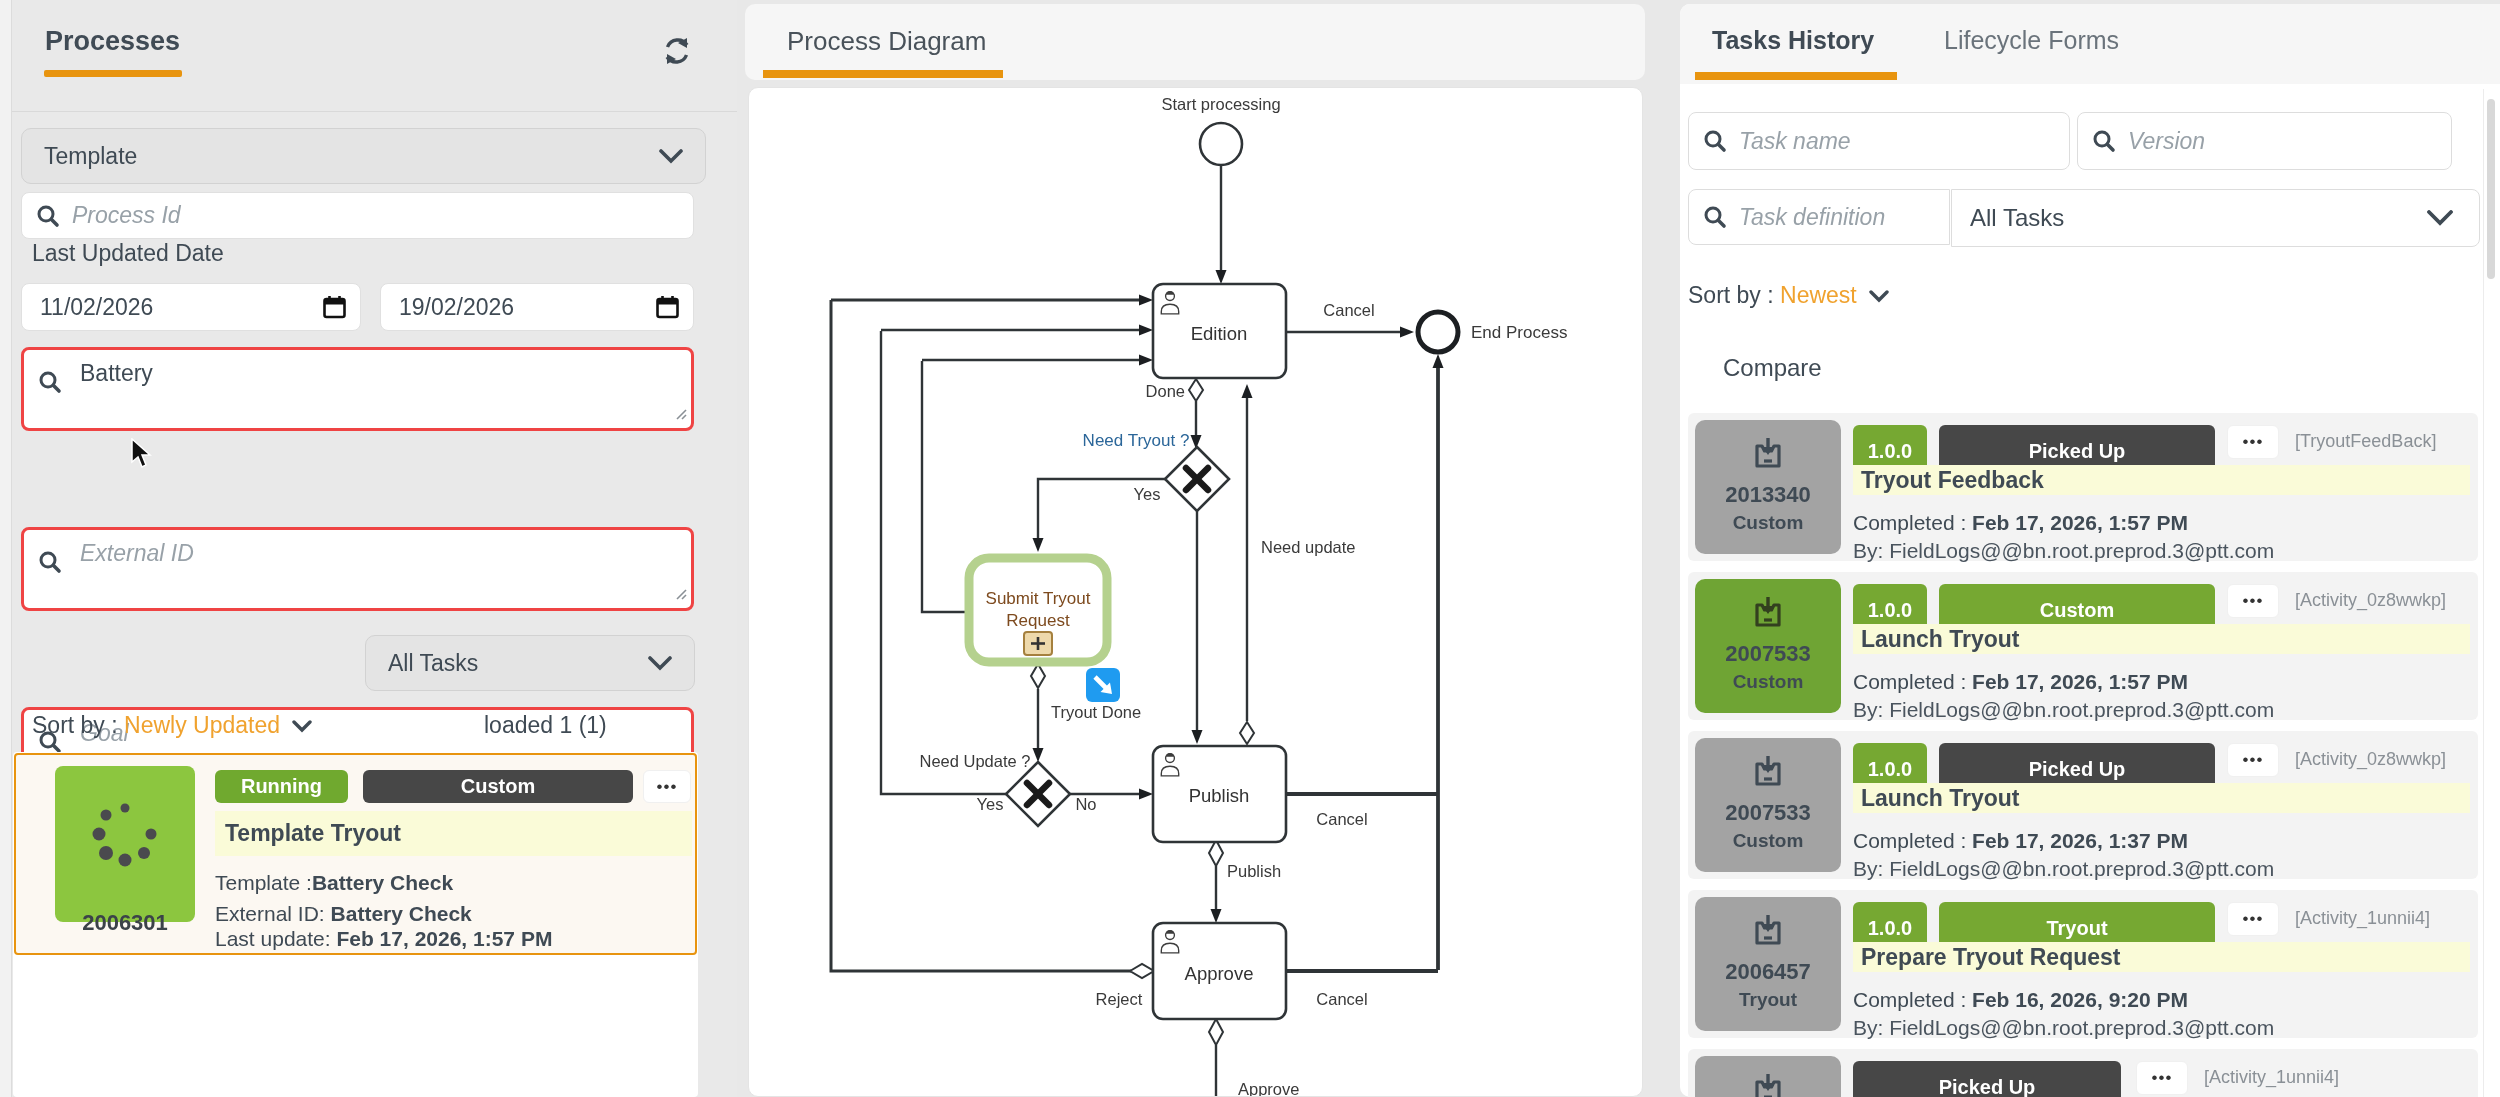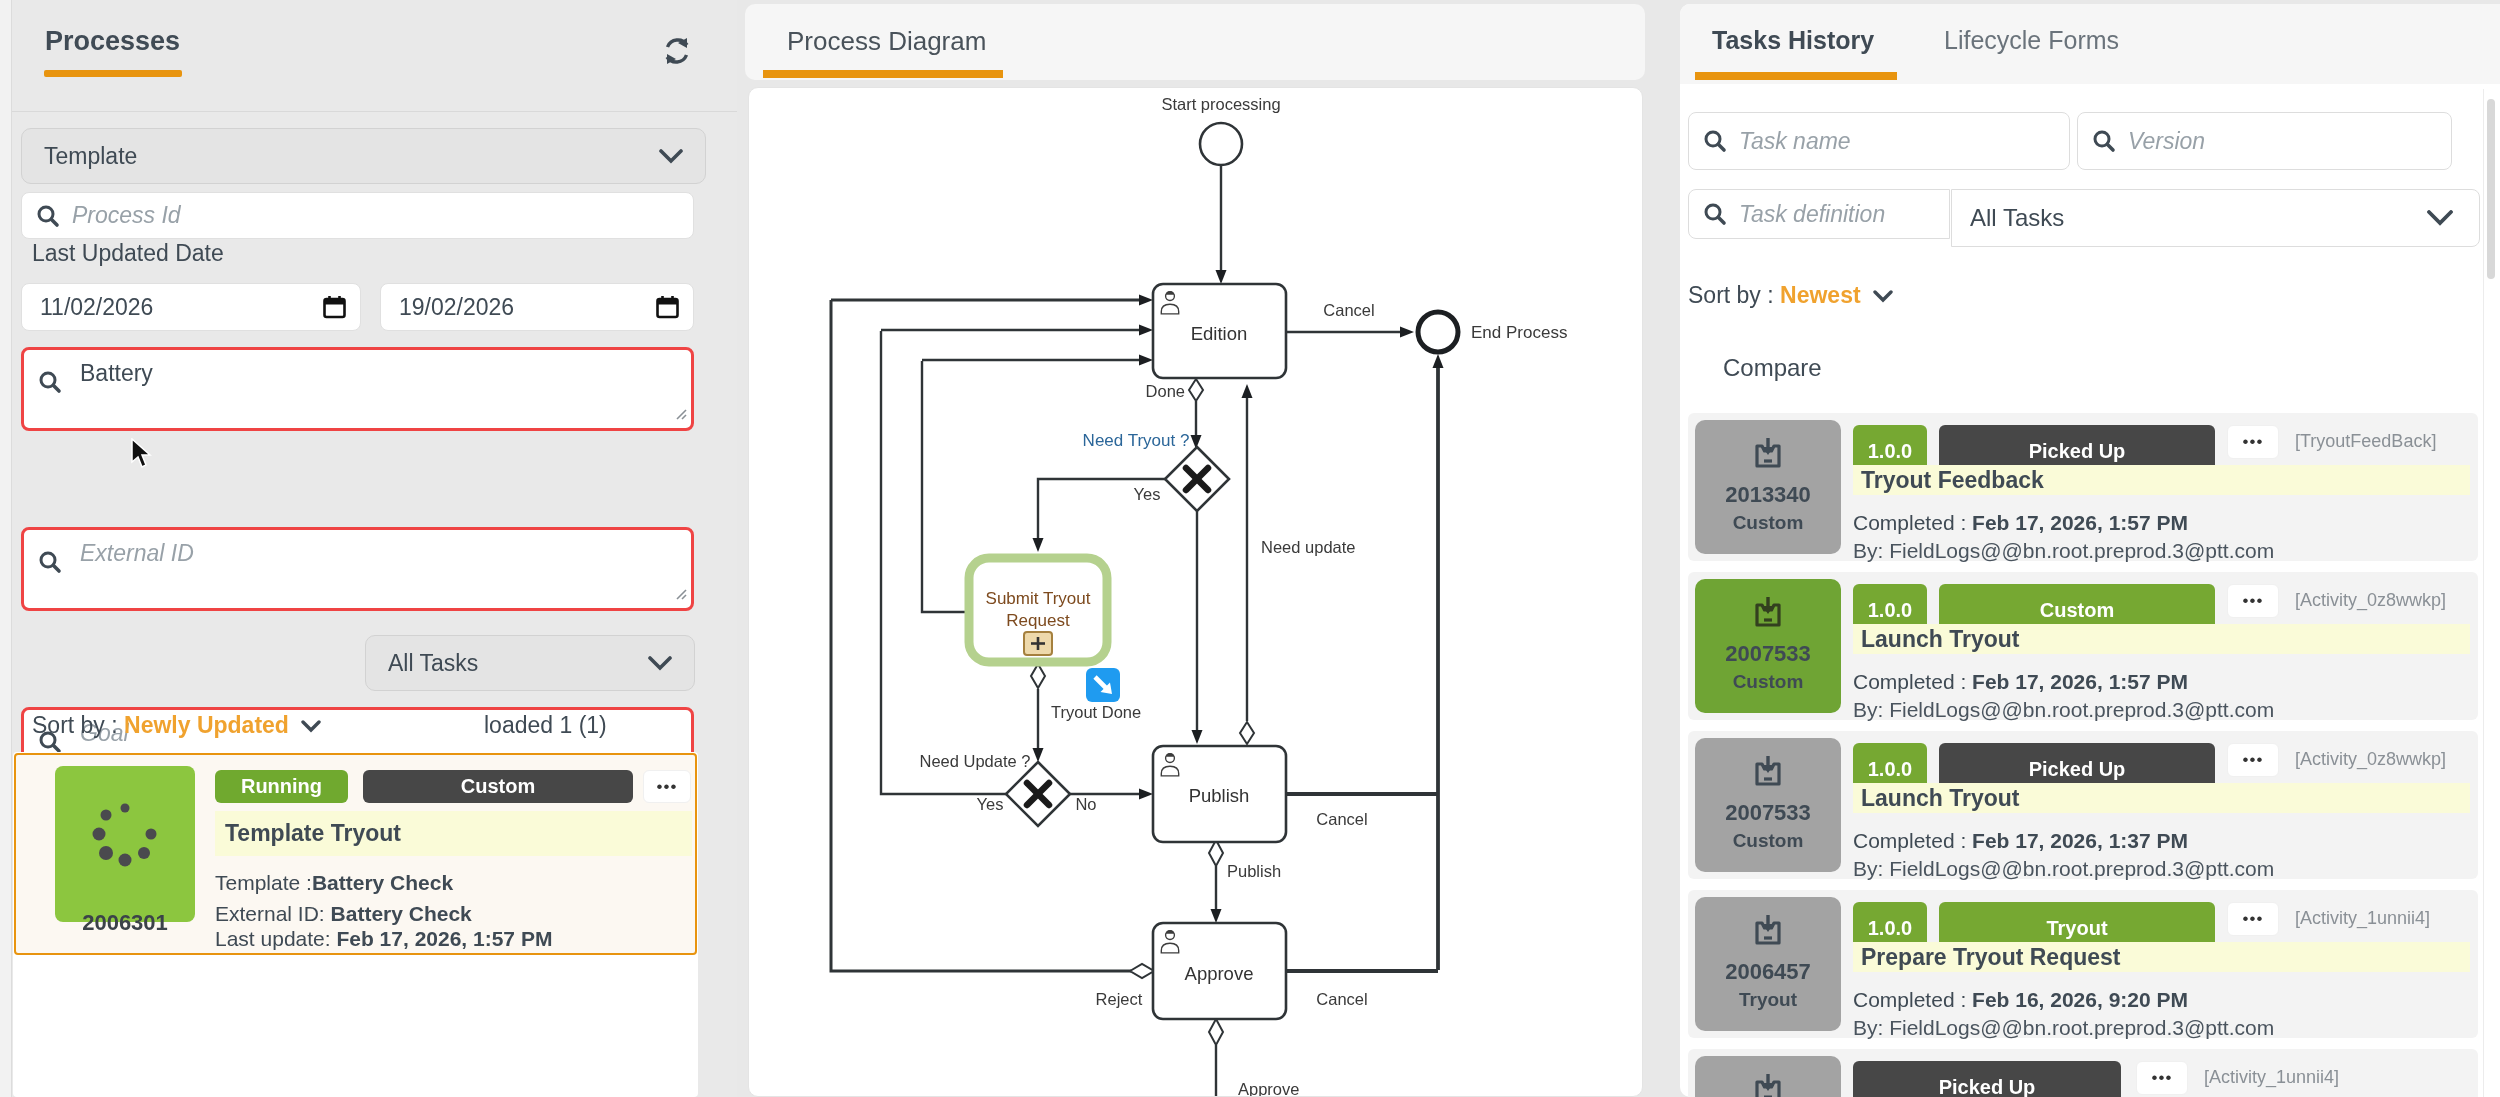--- a/index.html
+++ b/index.html
@@ -19,21 +19,21 @@
   .white-input { background:#fff; border:1px solid #e0e0e0; border-radius:8px; display:flex; align-items:center; }
   .white-input input { border:none; outline:none; background:transparent; font-size:23px; color:#3f4a54; width:100%; font-family:"Liberation Sans",sans-serif; }
   .white-input input::placeholder, textarea::placeholder { color:#98a1a8; font-style:italic; opacity:1; }
   .icon-pad { padding:0 12px 0 14px; display:flex; align-items:center; }
   .filter-textarea { background:#fff; border:3px solid #ef4444; border-radius:8px; position:relative; }
   .filter-textarea textarea { position:absolute; left:56px; top:10px; width:600px; height:62px; border:none; outline:none; resize:none; font-size:23px; color:#3f4a54; font-family:"Liberation Sans",sans-serif; background:transparent; }
   .ta-search { position:absolute; left:14px; top:20px; }
   .resize-grip { position:absolute; right:4px; bottom:4px; }
 
   .sort-text { font-size:23px; color:#3f4a54; }
-  .sort-link { color:#f0a22e;font-weight:bold; }
+  .sort-link { color:#f0a22e; }
 
   
   #process-list { background:#fff; border-radius:4px; }
   #process-card { background:#fcf8f2; border:2px solid #e8940f; border-radius:4px; }
   .tile { border-radius:8px; text-align:center; }
   .tile .tile-id { font-size:22px; font-weight:bold; color:#3b4249; }
   .badge { border-radius:6px; color:#fff; font-weight:bold; font-size:20px; display:flex; align-items:center; justify-content:center; }
   .badge.green { background:#70a92f; }
   .badge.dark { background:#474747; }
   .menu-btn { background:#fff; border-radius:6px; display:flex; align-items:center; justify-content:center; cursor:pointer; border:1px solid #f0f0f0; }
@@ -362,21 +362,21 @@
   <div class="abs white-input" style="left:397px; top:108px; width:375px; height:58px; border-color:#ddd;">
     <span class="icon-pad">
         <svg width="24" height="24" viewBox="0 0 24 24">
           <circle cx="10" cy="10" r="7" fill="none" stroke="#3f4a54" stroke-width="3"></circle>
           <line x1="15.5" y1="15.5" x2="21" y2="21" stroke="#3f4a54" stroke-width="3.6" stroke-linecap="round"></line>
         </svg>
       </span>
     <input placeholder="Version" style="">
   </div>
 
-  <div class="abs white-input" style="left:8px; top:185px; width:262px; height:50px; border-color:#ddd; border-radius:8px 0 0 8px;">
+  <div class="abs white-input" style="left:8px; top:185px; width:262px; height:56px; border-color:#ddd; border-radius:8px 0 0 8px;">
     <span class="icon-pad">
         <svg width="24" height="24" viewBox="0 0 24 24">
           <circle cx="10" cy="10" r="7" fill="none" stroke="#3f4a54" stroke-width="3"></circle>
           <line x1="15.5" y1="15.5" x2="21" y2="21" stroke="#3f4a54" stroke-width="3.6" stroke-linecap="round"></line>
         </svg>
       </span>
     <input placeholder="Task definition" style="">
   </div>
   <div class="abs" style="left:271px; top:185px; width:529px; height:58px; background:#fff; border:1px solid #ddd; border-radius:0 8px 8px 0; display:flex; align-items:center; justify-content:space-between; padding:0 26px 0 18px; font-size:24px; color:#3f4a54; cursor:pointer;">
     <span>All Tasks</span>

